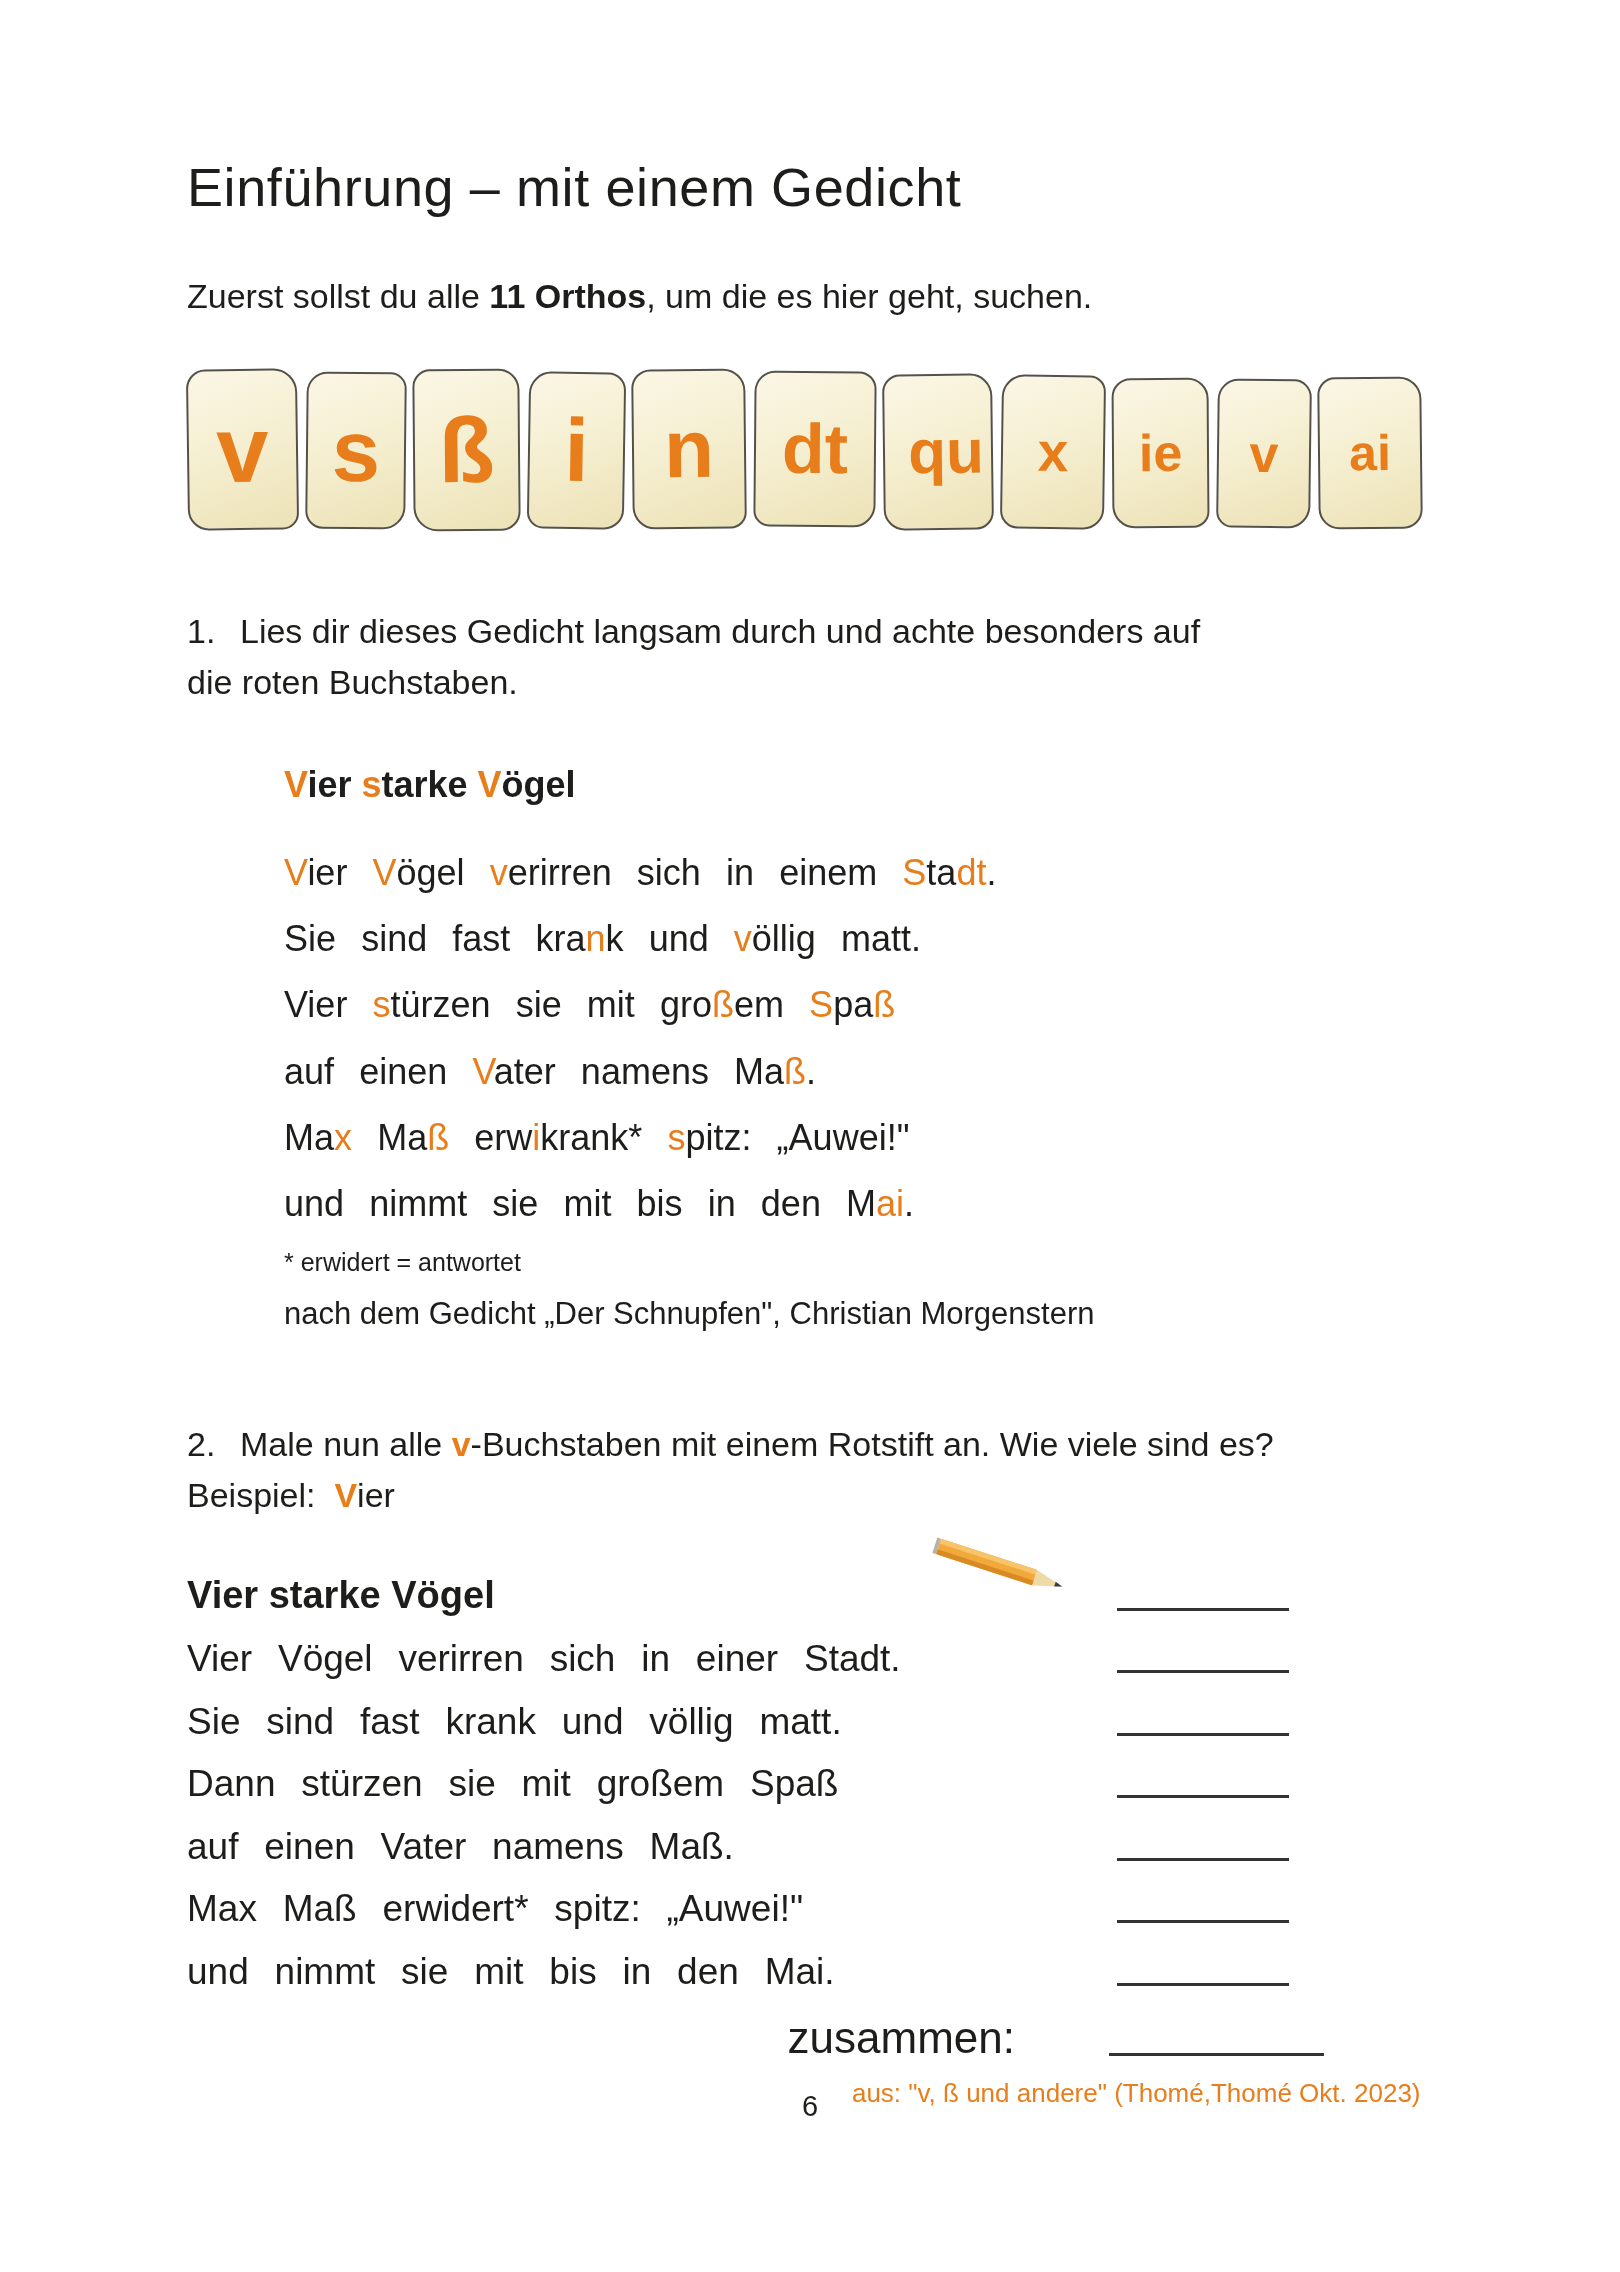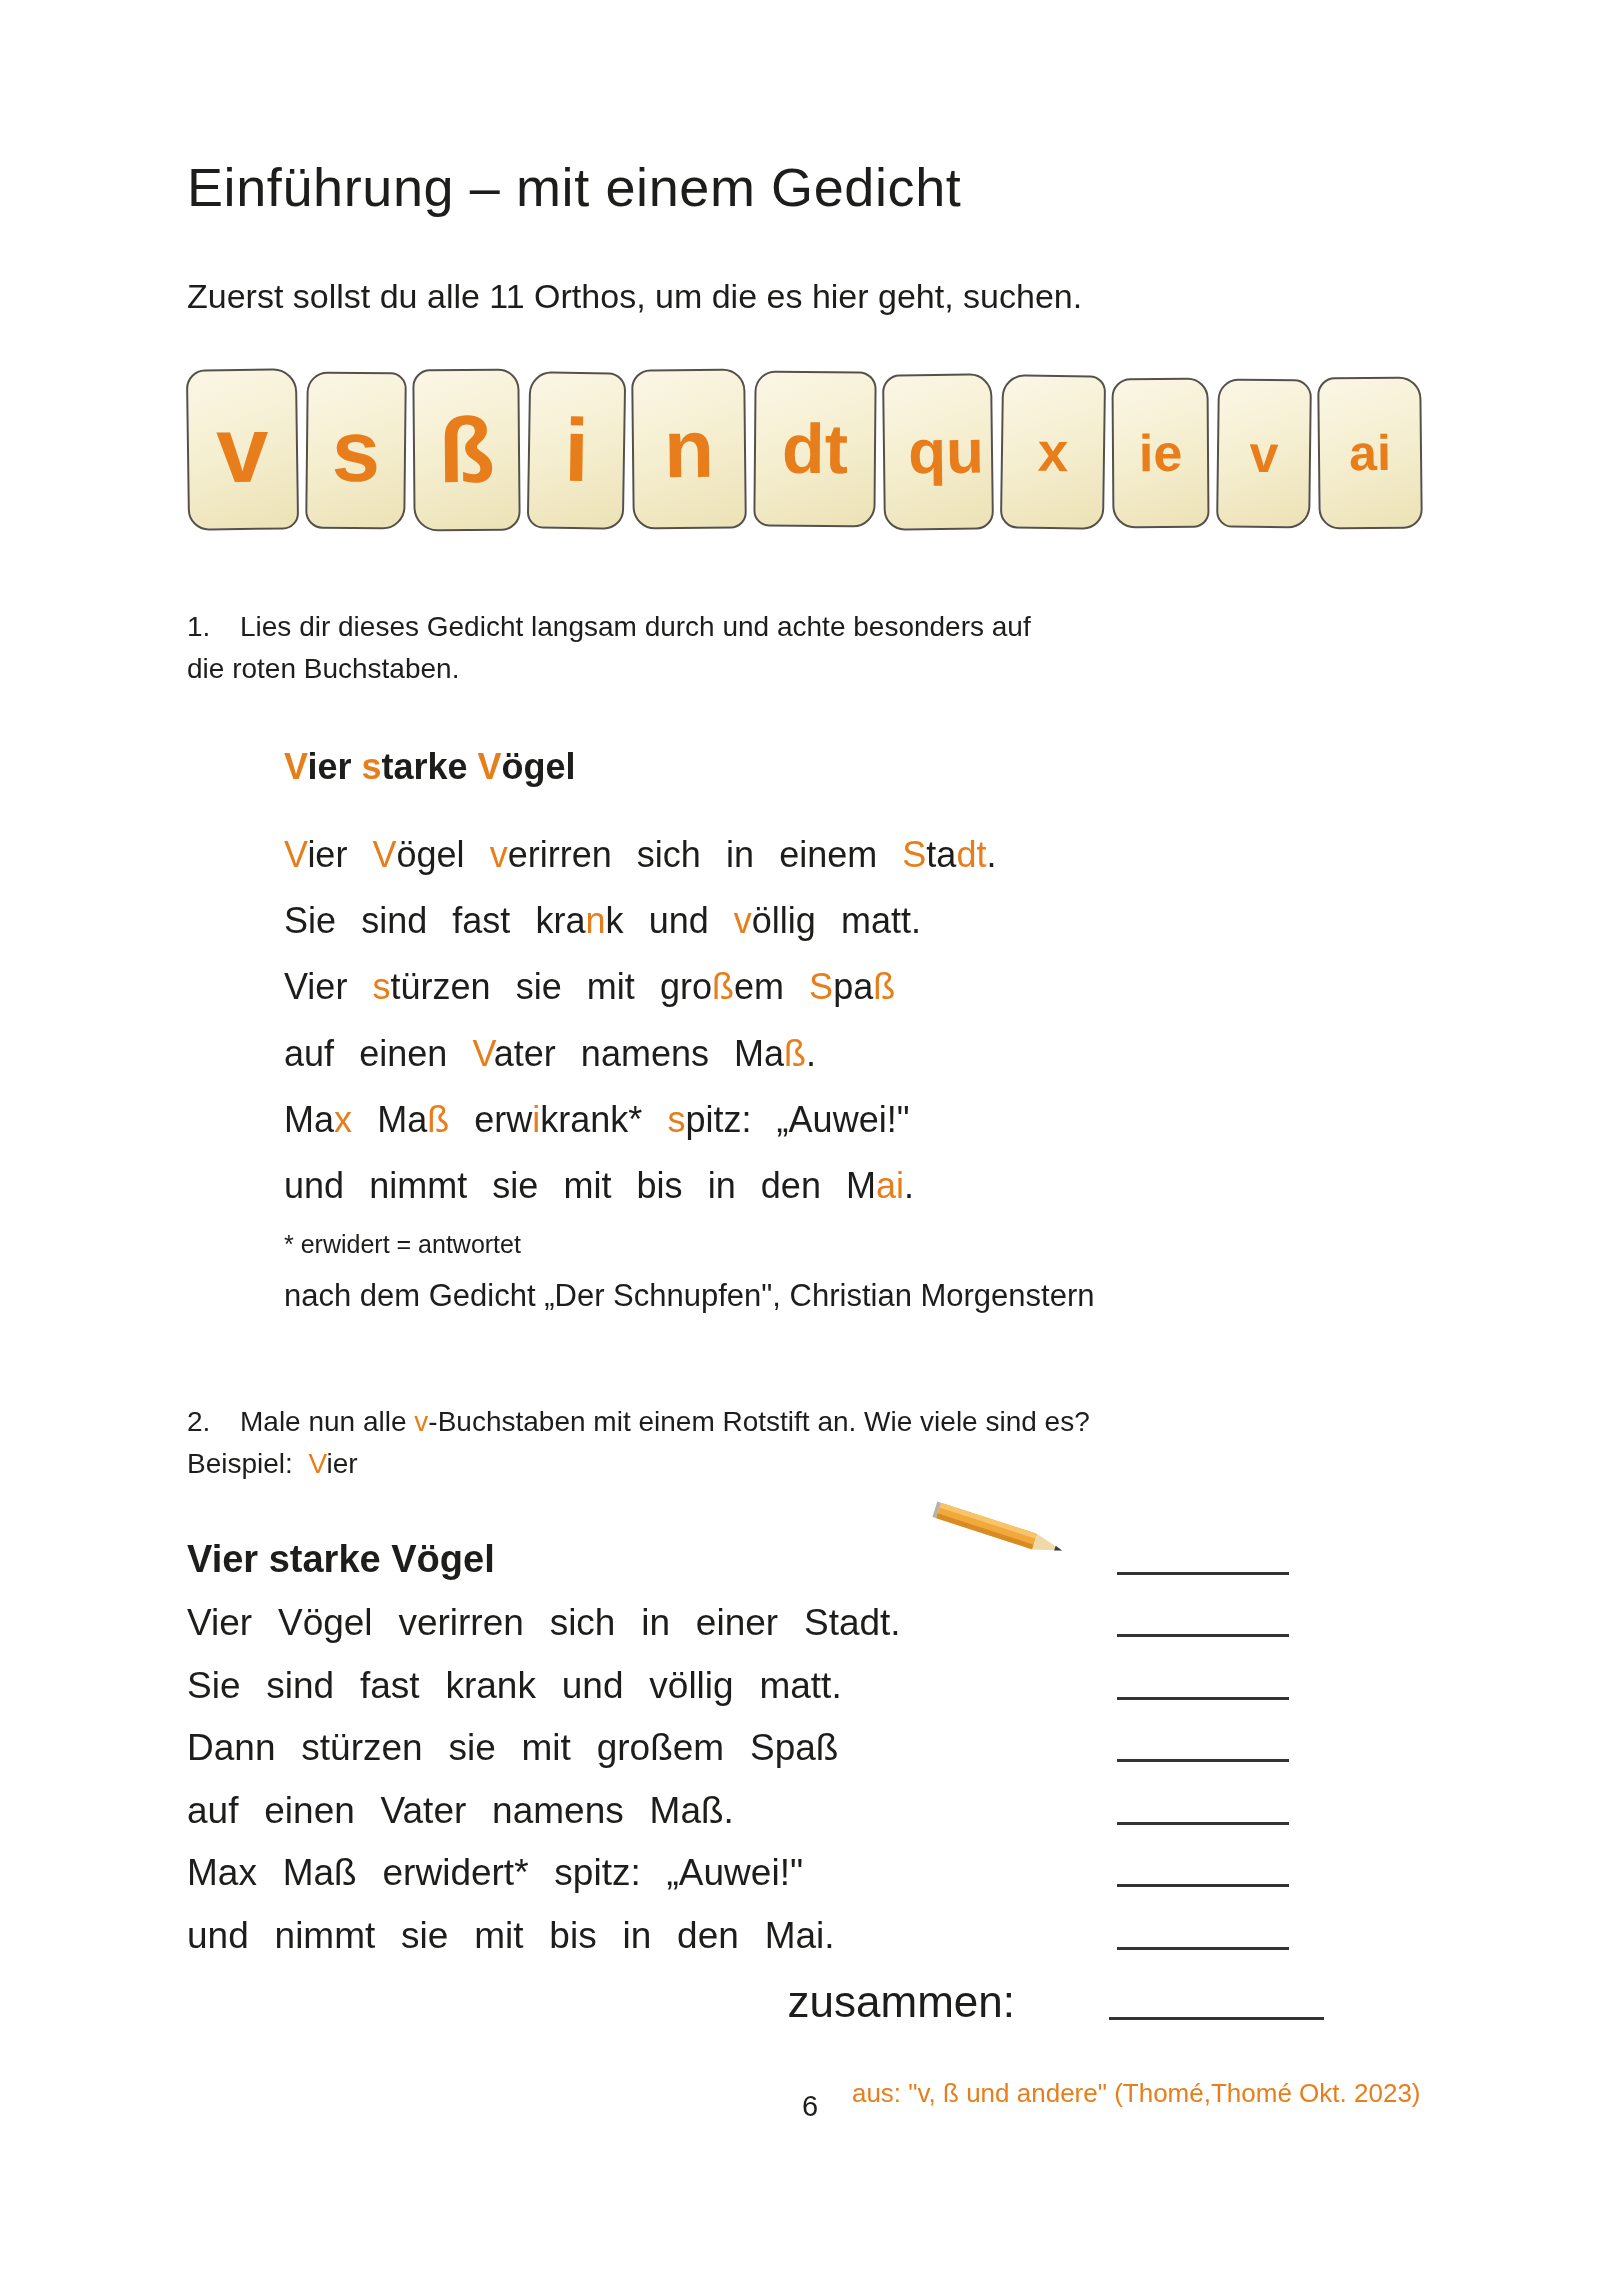--- a/index.html
+++ b/index.html
@@ -6,21 +6,21 @@
   * { box-sizing:border-box; }
   html,body { margin:0; padding:0; background:#ffffff; }
   .page {
     width:1620px; height:2273px; position:relative; overflow:hidden;
     padding:156px 187px 0 187px; background:#ffffff;
     font-family:"Liberation Sans", sans-serif; color:#1d1d1b;
   }
   h1.title { font-size:54px; font-weight:normal; margin:0; letter-spacing:0.6px; }
   .intro { font-size:34px; margin-top:59px; }
   .seg-o { color:var(--accent); }
-  .seg-b { font-weight:normal; }
+  .seg-b { font-weight:bold; }
 
   
   .tiles { display:flex; gap:7.5px; margin-top:53px; align-items:flex-start; height:178px; }
   .tile {
     flex:0 0 auto; border:2.5px solid #55514a;
     background:linear-gradient(160deg,#fbf7e6 0%,#f4edcd 55%,#ece2b6 100%);
     display:flex; align-items:center; justify-content:center;
   }
   .tl { color:var(--accent); font-weight:bold; line-height:1; }
   .tile:nth-child(1){width:111px;height:161px;transform:rotate(-0.8deg);border-radius:19px 24px 16px 21px;}
@@ -40,21 +40,21 @@
   .tile:nth-child(8){width:104px;height:154px;transform:rotate(0.8deg);border-radius:22.5px 16px 21px 17.5px;margin-top:6.2px;}
   .tile:nth-child(8) .tl{font-size:55px;}
   .tile:nth-child(9){width:97px;height:150px;transform:rotate(-0.4deg);border-radius:19px 21px 16px 22.5px;margin-top:8.7px;}
   .tile:nth-child(9) .tl{font-size:52px;}
   .tile:nth-child(10){width:94px;height:149px;transform:rotate(0.7deg);border-radius:21px 17.5px 22.5px 16px;margin-top:10px;}
   .tile:nth-child(10) .tl{font-size:52px;}
   .tile:nth-child(11){width:104px;height:152px;transform:rotate(-0.6deg);border-radius:17.5px 22.5px 19px 21px;margin-top:7.5px;}
   .tile:nth-child(11) .tl{font-size:50px;}
 
   
-  .task { font-size:28px; line-height:1.5; margin-top:59px; }
+  .task { font-size:34px; line-height:1.5; margin-top:59px; }
   .task .num { display:inline-block; width:53px; }
   .task2 { margin-top:87px; }
   .example { margin-top:0; white-space:pre-wrap; }
 
   
   .poem1 { margin-left:97px; margin-top:56px; font-size:36px; }
   .p1title { font-size:36px; font-weight:bold; margin-bottom:34px; }
   .p1line { line-height:1.84; word-spacing:0.42em; }
   .footnote { font-size:25px; margin-top:11px; }
   .attribution { font-size:31px; margin-top:19px; }

